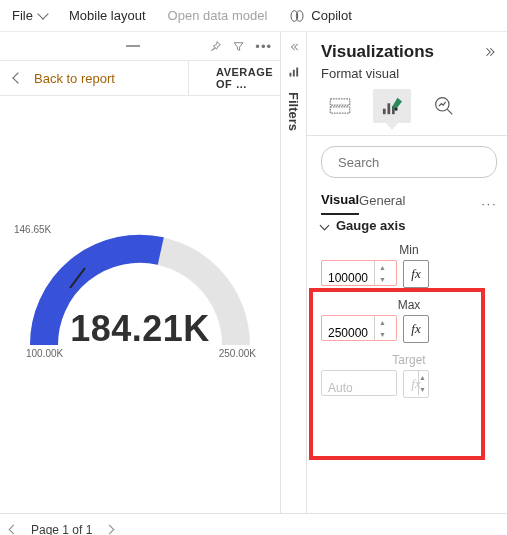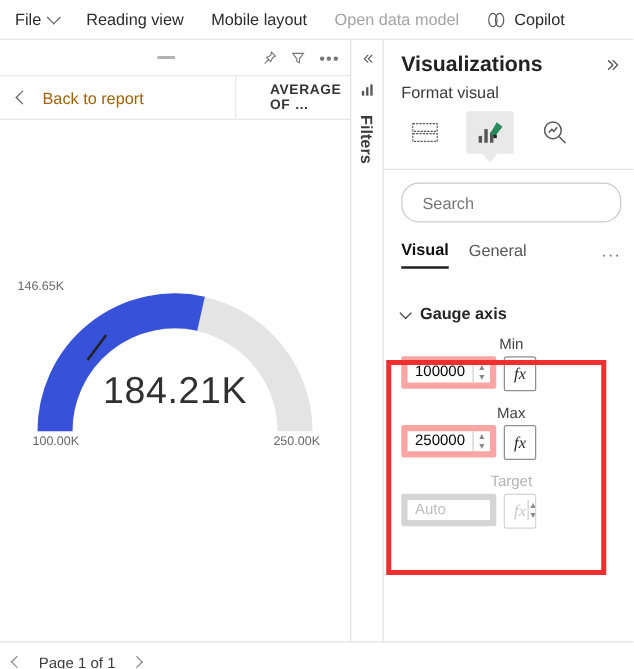--- a/index.html
+++ b/index.html
@@ -19,21 +19,21 @@
   .drag-h { width: 14px; height: 2px; border-top: 1px solid #999; border-bottom: 1px solid #999; margin-right: auto; margin-left: 118px; }
   .hdr-ico { color: #6b6b6b; display: inline-flex; }
   .back-row { height: 36px; display: flex; align-items: stretch; border-top: 1px solid #e7e7e7; border-bottom: 1px solid #e7e7e7; }
   .back-btn { display: flex; align-items: center; gap: 12px; padding: 0 14px; flex: 1; }
   .back-btn .lbl { color: #a16207; }
   .chev-l { width: 8px; height: 8px; border-left: 1px solid #666; border-bottom: 1px solid #666; transform: rotate(45deg); }
   .avg-cell { width: 92px; border-left: 1px solid #e7e7e7; display: flex; align-items: center; justify-content: center; font-weight: 600; letter-spacing: .5px; font-size: 11px; color: #333; padding-left: 27px; }
   .gauge-wrap { position: absolute; left: 8px; right: 8px; top: 200px; }
   .gauge { width: 220px; height: 120px; margin: 0 auto; position: relative; }
   .gauge svg { width: 100%; height: 100%; overflow: visible; }
-  .g-value { position: absolute; left: 0; right: 0; top: 64px; text-align: center; font-size: 30px; font-weight: 400; color: #303030; letter-spacing: .5px; }
+  .g-value { position: absolute; left: 0; right: 0; top: 76px; text-align: center; font-size: 36px; font-weight: 700; color: #303030; letter-spacing: .5px; }
   .g-min, .g-max { position: absolute; top: 116px; font-size: 10px; color: #666; }
   .g-min { left: -4px; }
   .g-max { right: -6px; }
   .g-target { position: absolute; top: -8px; left: 6px; font-size: 10px; color: #666; }
 
   
   .filters-rail { width: 26px; border-right: 1px solid #e2e2e2; display: flex; flex-direction: column; align-items: center; padding-top: 10px; gap: 14px; }
   .filters-rail .dbl-chev { width:10px; height:10px; color:#4d4d4d; }
   .filters-rail .bar-ico { width:12px; height:12px; }
   .filters-rail .vtxt { writing-mode: vertical-rl; font-size: 13px; color: #3b3b3b; font-weight: 600; }
@@ -43,34 +43,34 @@
   .pane-row1 { display: flex; align-items: center; justify-content: space-between; }
   .pane-title { font-size: 17px; font-weight: 600; color: #222; }
   .pane-sub { font-size: 13px; color: #3a3a3a; margin-top: 4px; }
   .fmt-tabs { display: flex; gap: 14px; margin-top: 8px; align-items: center; }
   .fmt-tabs .tab { width: 38px; height: 34px; display: inline-flex; align-items: center; justify-content: center; border-radius: 2px; cursor: pointer; }
   .fmt-tabs .tab.sel { background: #e9e9e9; position: relative; }
   .fmt-tabs .tab.sel::after { content:""; position:absolute; bottom:-7px; left:50%; transform:translateX(-50%); width:0; height:0; border-left:6px solid transparent; border-right:6px solid transparent; border-top:7px solid #e9e9e9; }
   .hr { height:1px; background:#e3e3e3; margin:12px -10px 10px -14px; }
   .search { display:flex; align-items:center; gap:8px; border:1px solid #c9c9c9; border-radius:14px; height:32px; padding:0 8px; }
   .search input { border:none; outline:none; flex:1; font-size:13px; background:transparent; }
-  .subtabs { display:flex; gap:16px; margin-top:14px; align-items:center; }
+  .subtabs { display:flex; margin-top:14px; align-items:center; }
   .subtabs .st { font-size:13px; color:#555; padding-bottom:6px; cursor:pointer; }
   .subtabs .st.sel { color:#111; border-bottom:2px solid #222; font-weight:600; }
   .subtabs .dots { margin-left:auto; color:#666; letter-spacing:1px; cursor:pointer; }
 
-  .section { margin-top:28px; }
+  .section { margin-top:3px; }
   .sec-hdr { display:flex; align-items:center; gap:6px; cursor:pointer; }
   .sec-hdr .chev { width:7px; height:7px; border-right:1.2px solid #333; border-bottom:1.2px solid #333; transform:rotate(45deg); margin-right:2px; }
   .sec-hdr .ttl { font-weight:600; font-size:13px; }
   .field { margin-top:10px; }
   .field .flabel { font-size:12px; color:#444; margin-bottom:3px; display:block;text-align:center; }
   .field.disabled .flabel { color:#b4b4b4; }
   .frow { display:flex; gap:6px; }
-  .numbox { display:flex; align-items:flex-start; border:5px solid #fca5a5; border-radius:2px; height:26px; width:76px; background:#fff; }
+  .numbox { display:flex; align-items:flex-end; border:1px solid #fca5a5; border-radius:2px; height:26px; width:76px; background:#fff; }
   .numbox input { border:none; outline:none; width:52px; padding:0 6px; font-size:12px; background:transparent; }
   .numbox .spin { width:16px; display:flex; flex-direction:column; border-left:1px solid #cfcfcf; height:100%; }
   .numbox .spin span { flex:1; display:flex; align-items:center; justify-content:center; color:#888; font-size:7px; cursor:pointer; }
   .field.disabled .numbox { border-color:#d5d5d5;gap:44px; }
   .field.disabled .numbox input { color:#bdbdbd; }
   .fx { width:26px; height:28px; border:1px solid #8f8f8f; border-radius:2px; display:inline-flex; align-items:center; justify-content:center; font-style:italic; font-family:"Times New Roman",serif; font-size:13px; cursor:pointer; }
   .field.disabled .fx { border-color:#d5d5d5; color:#c6c6c6; }
 
   .highlight { position:absolute; border:4px solid #ef2f2f; pointer-events:none; }
 
@@ -80,21 +80,20 @@
   .footer .chev-r2 { transform:rotate(-135deg); }
 </style>
 </head>
 <body>
 
 <div class="topbar">
   <span class="item">
     <span>File</span>
     <span class="chev-d"></span>
   </span>
-  <span class="item">Reading view</span>
   <span class="item">Mobile layout</span>
   <span class="item disabled">Open data model</span>
   <span class="item">
     <svg width="16" height="16" viewBox="0 0 24 24" fill="none" stroke="#555" stroke-width="1.4">
         <ellipse cx="8" cy="12" rx="5" ry="8"></ellipse>
         <ellipse cx="16" cy="12" rx="5" ry="8"></ellipse>
       </svg>
     <span>Copilot</span>
   </span>
 </div>

